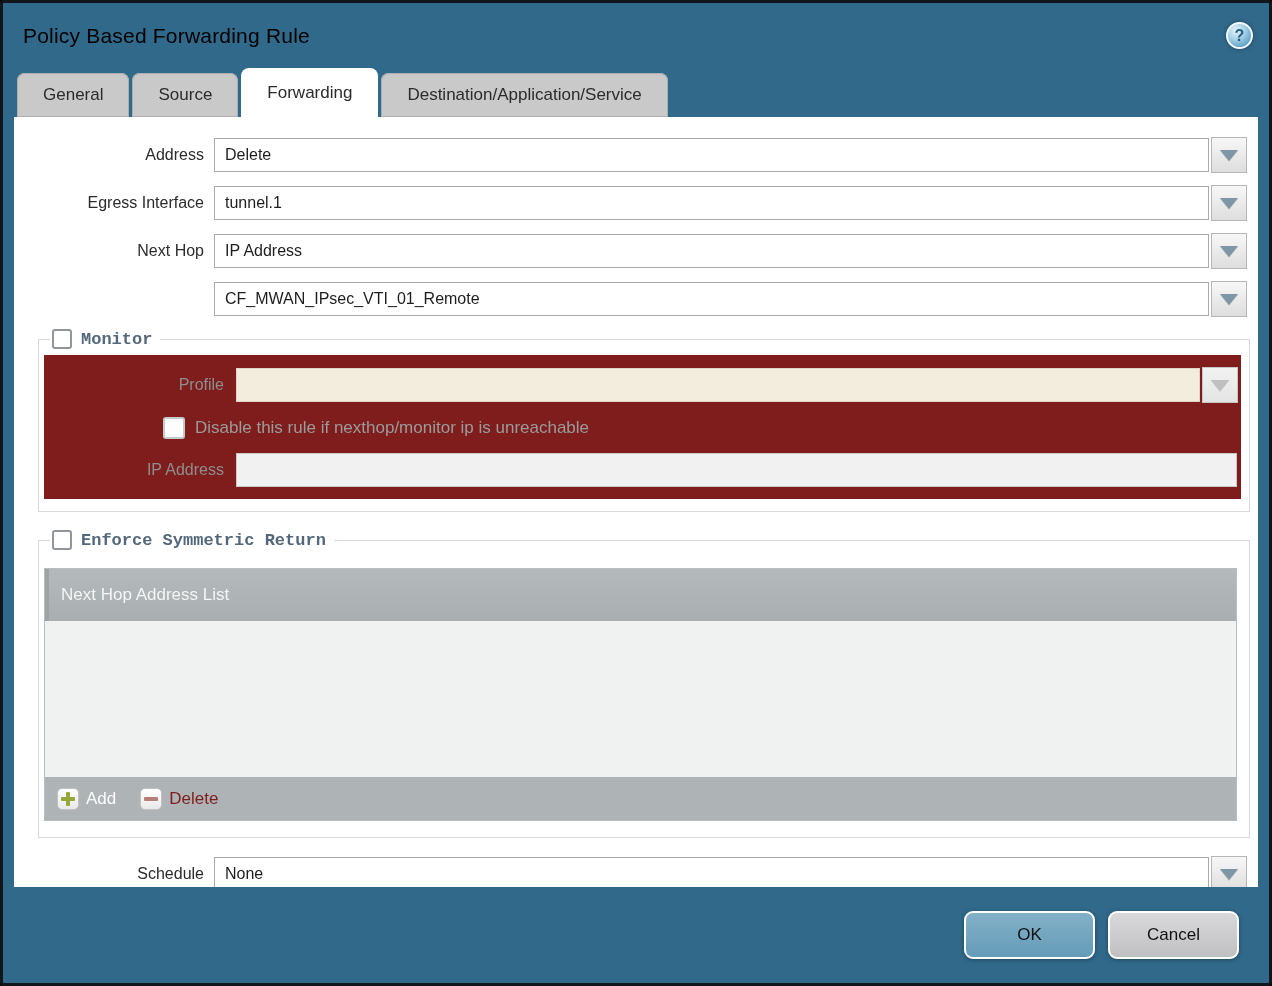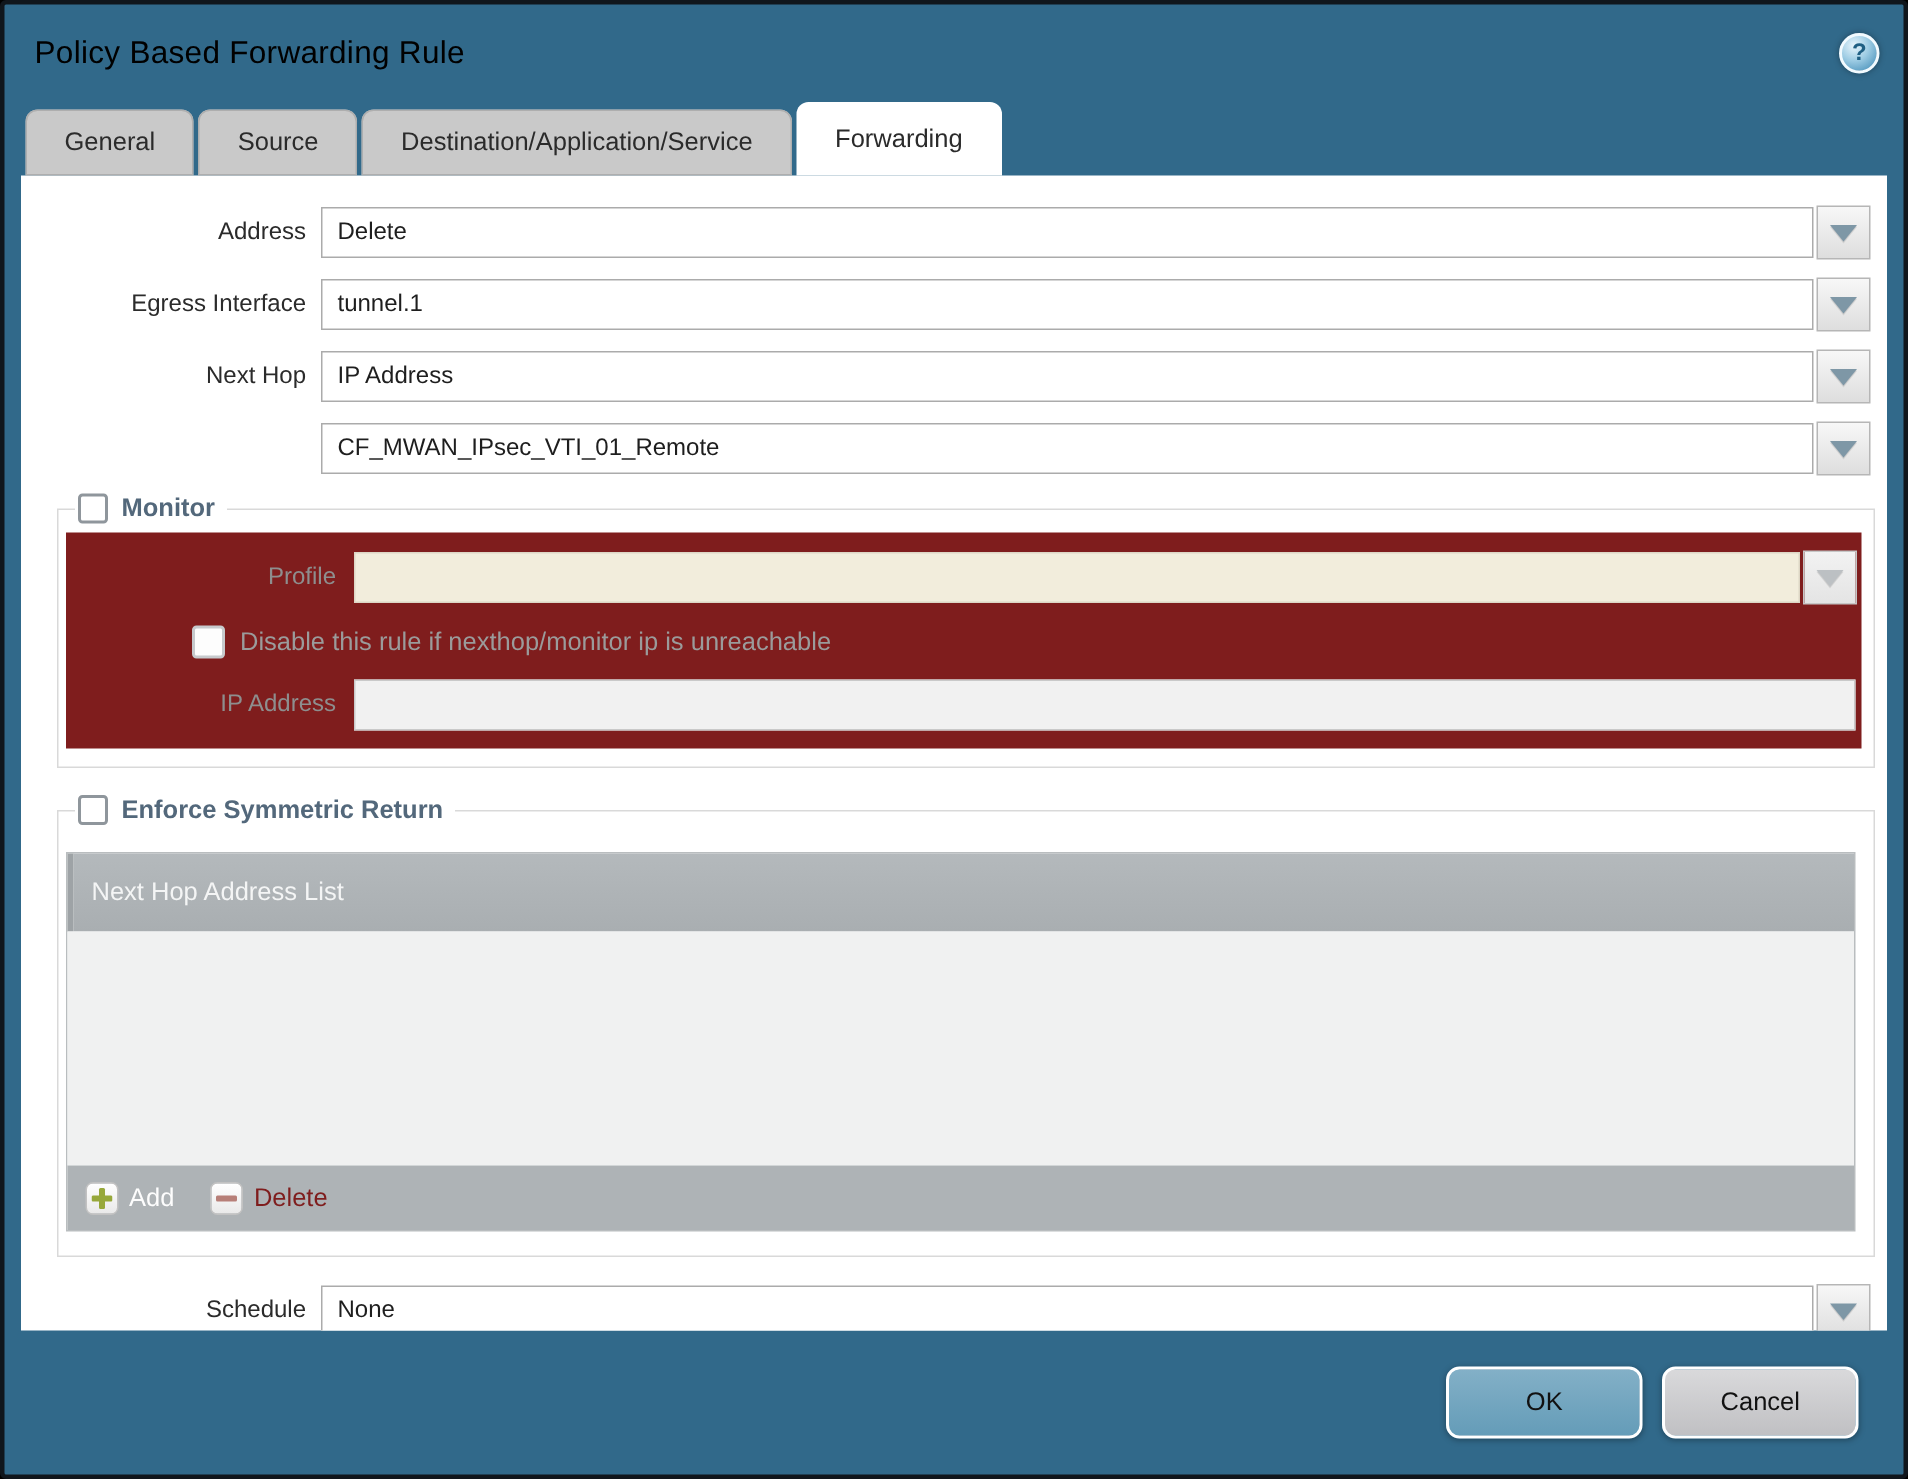--- a/index.html
+++ b/index.html
@@ -91,41 +91,41 @@
   .dd.disabled .arrow { border-top-color:#BCC0C3; }
 
   
   fieldset.group {
     border:1px solid #D9D9D9;
     margin:8px 8px 18px 24px;
     padding:6px 8px 12px 5px;
   }
   fieldset.group legend {
     display:flex; align-items:flex-end; gap:9px;
-    padding:0 8px 0 2px; margin-left:6px;
+    padding:0 8px 0 2px; margin-left:6px;font-family:Liberation Mono, monospace;
   }
   .cb {
     width:20px; height:20px; flex:0 0 20px;
     background:#FFFFFF;
     border:2px solid #8F969C; border-radius:3px;
     cursor:pointer;
   }
   .cb.disabled { border-color:#C7CACD; background:#FDFDFD; cursor:default; }
   .group-title { font-size:17px; font-weight:bold; color:#53687B; }
 
   .panel { background:#7f1d1d; padding:12px 3px 12px 0; }
   .prow { display:flex; align-items:center; }
   .prow + .prow { margin-top:14px; }
   .plabel {
     width:192px; flex:0 0 192px; padding-right:12px;
     text-align:right; font-size:16px; color:#8E8E8E;
   }
   .field.beige { background:#F2EDDC; border-color:#DDD6C5; }
   .field.grayfill { background:#F1F1F1; border-color:#C9C9C9; margin-right:1px; }
-  .cbrow { padding-left:84px; gap:10px; }
+  .cbrow { padding-left:119px; gap:10px; }
   .cbrow .cb { width:22px; height:22px; flex-basis:22px; }
   .cbtext { font-size:17px; color:#9B9B9B; }
 
   
   .tablewrap { margin:12px 4px 4px 0; border:1px solid #B9BDBF; }
   .thead {
     height:52px;
     background:linear-gradient(#B4B9BC,#A9AEB1);
     border-left:4px solid #9EA3A6;
     display:flex; align-items:center;
@@ -174,22 +174,22 @@
   <div class="titlebar">
     <div class="title">Policy Based Forwarding Rule</div>
     <div class="help">
       <span>?</span>
     </div>
   </div>
 
   <div class="tabbar">
     <div class="tab">General</div>
     <div class="tab">Source</div>
+    <div class="tab active">Forwarding</div>
     <div class="tab">Destination/Application/Service</div>
-    <div class="tab active">Forwarding</div>
   </div>
 
   <div class="content">
 
     <div class="row">
       <div class="label">Address</div>
       <div class="field">
         <span>Delete</span>
       </div>
       <div class="dd">

